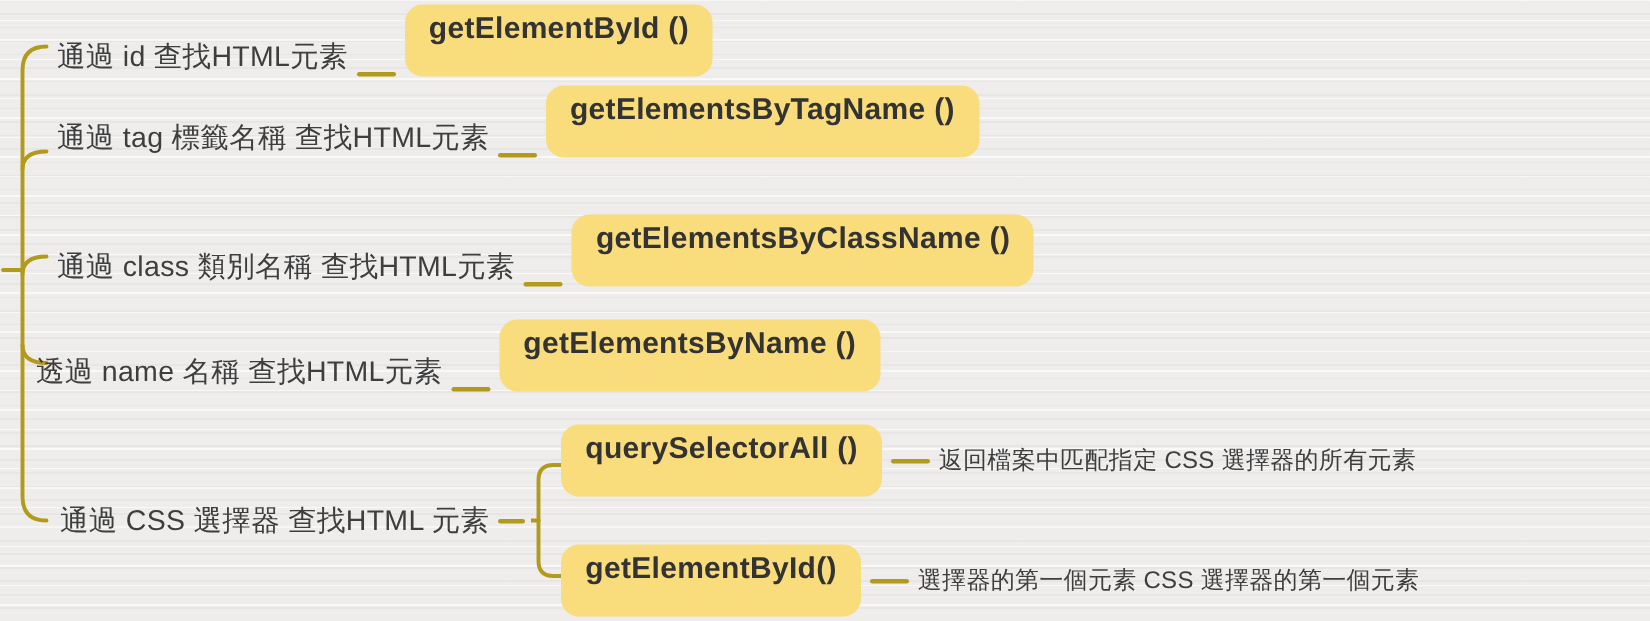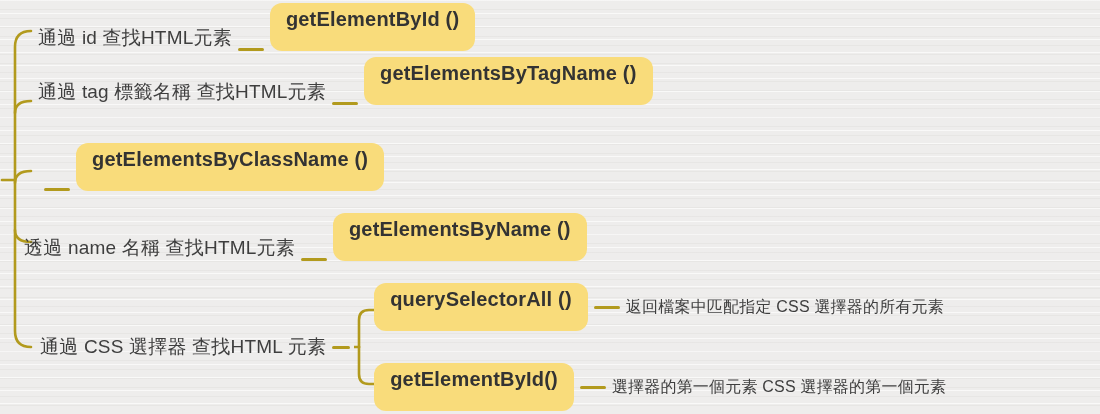--- a/index.html
+++ b/index.html
@@ -63,20 +63,21 @@
     <span class="mbox">getElementById ()</span>
   </div>
 
   <div class="row" style="left:38px;top:65px;">
     <span class="label">通過 tag 標籤名稱 查找HTML元素</span>
     <span class="stub"></span>
     <span class="mbox">getElementsByTagName ()</span>
   </div>
 
   <div class="row" style="left:38px;top:151px;">
+    <span class="label">通過 class 類別名稱 查找HTML元素</span>
     <span class="stub"></span>
     <span class="mbox">getElementsByClassName ()</span>
   </div>
 
   <div class="row" style="left:24px;top:221px;">
     <span class="label">透過 name 名稱 查找HTML元素</span>
     <span class="stub"></span>
     <span class="mbox">getElementsByName ()</span>
   </div>
 

